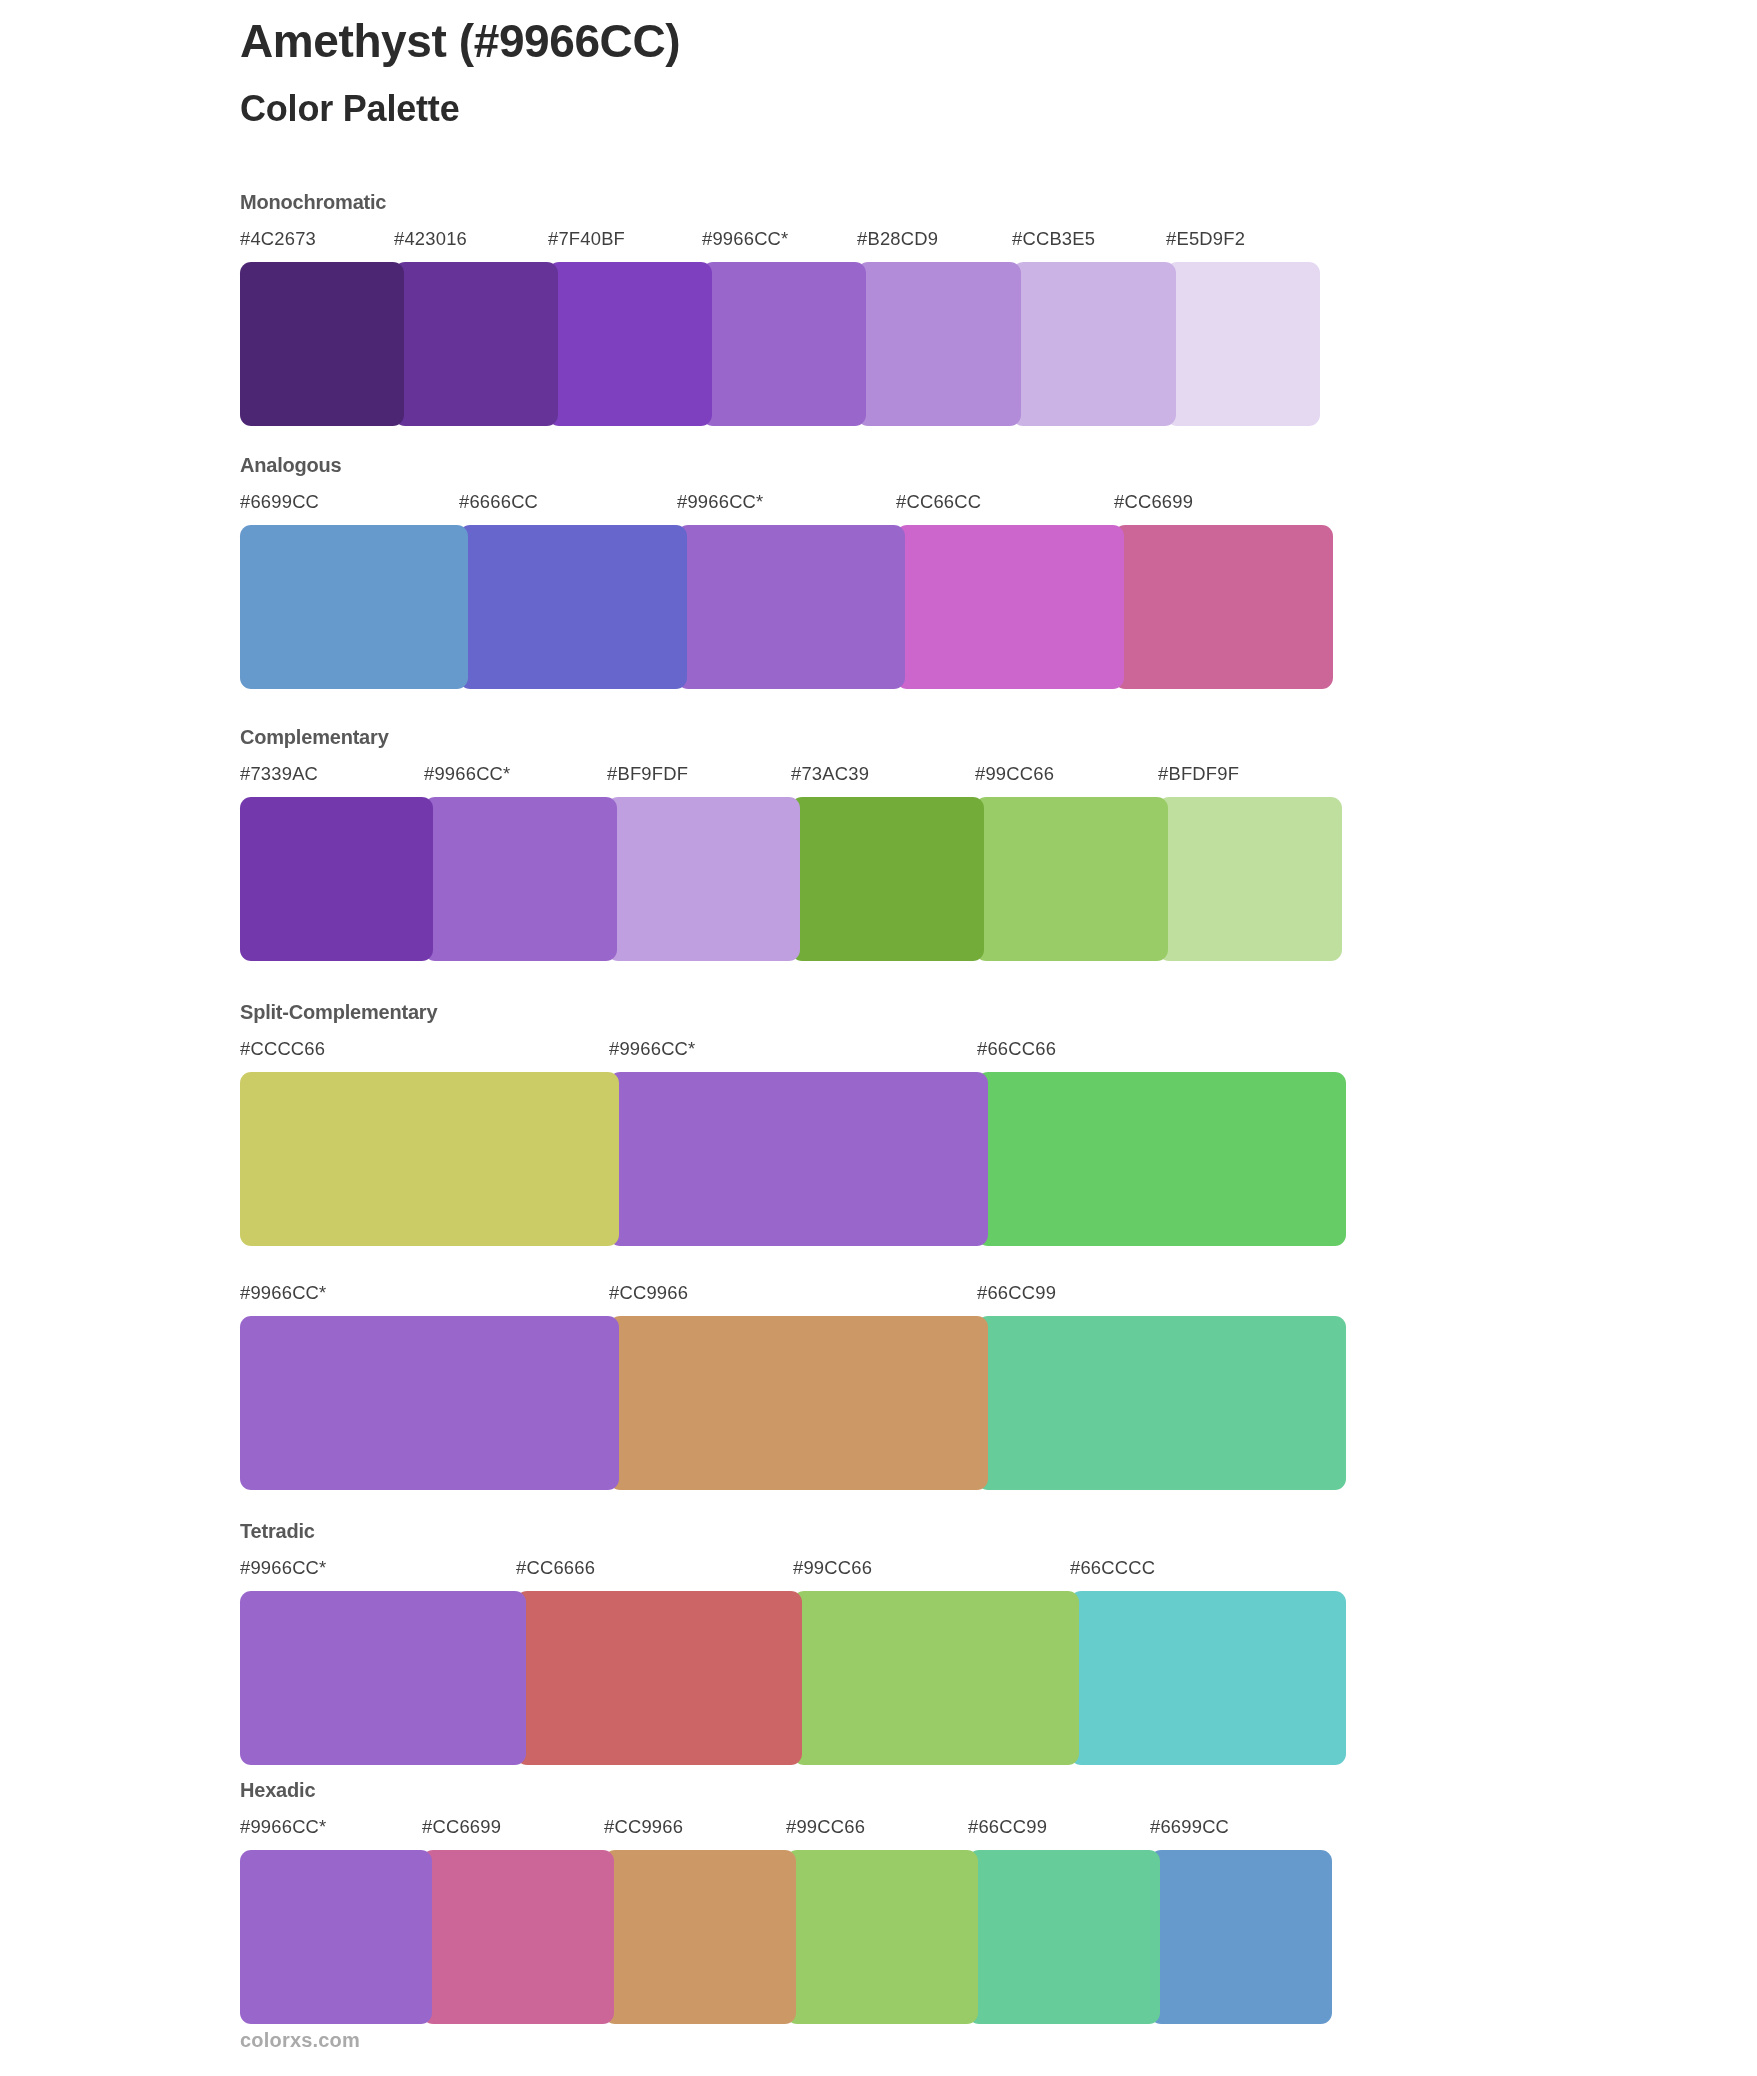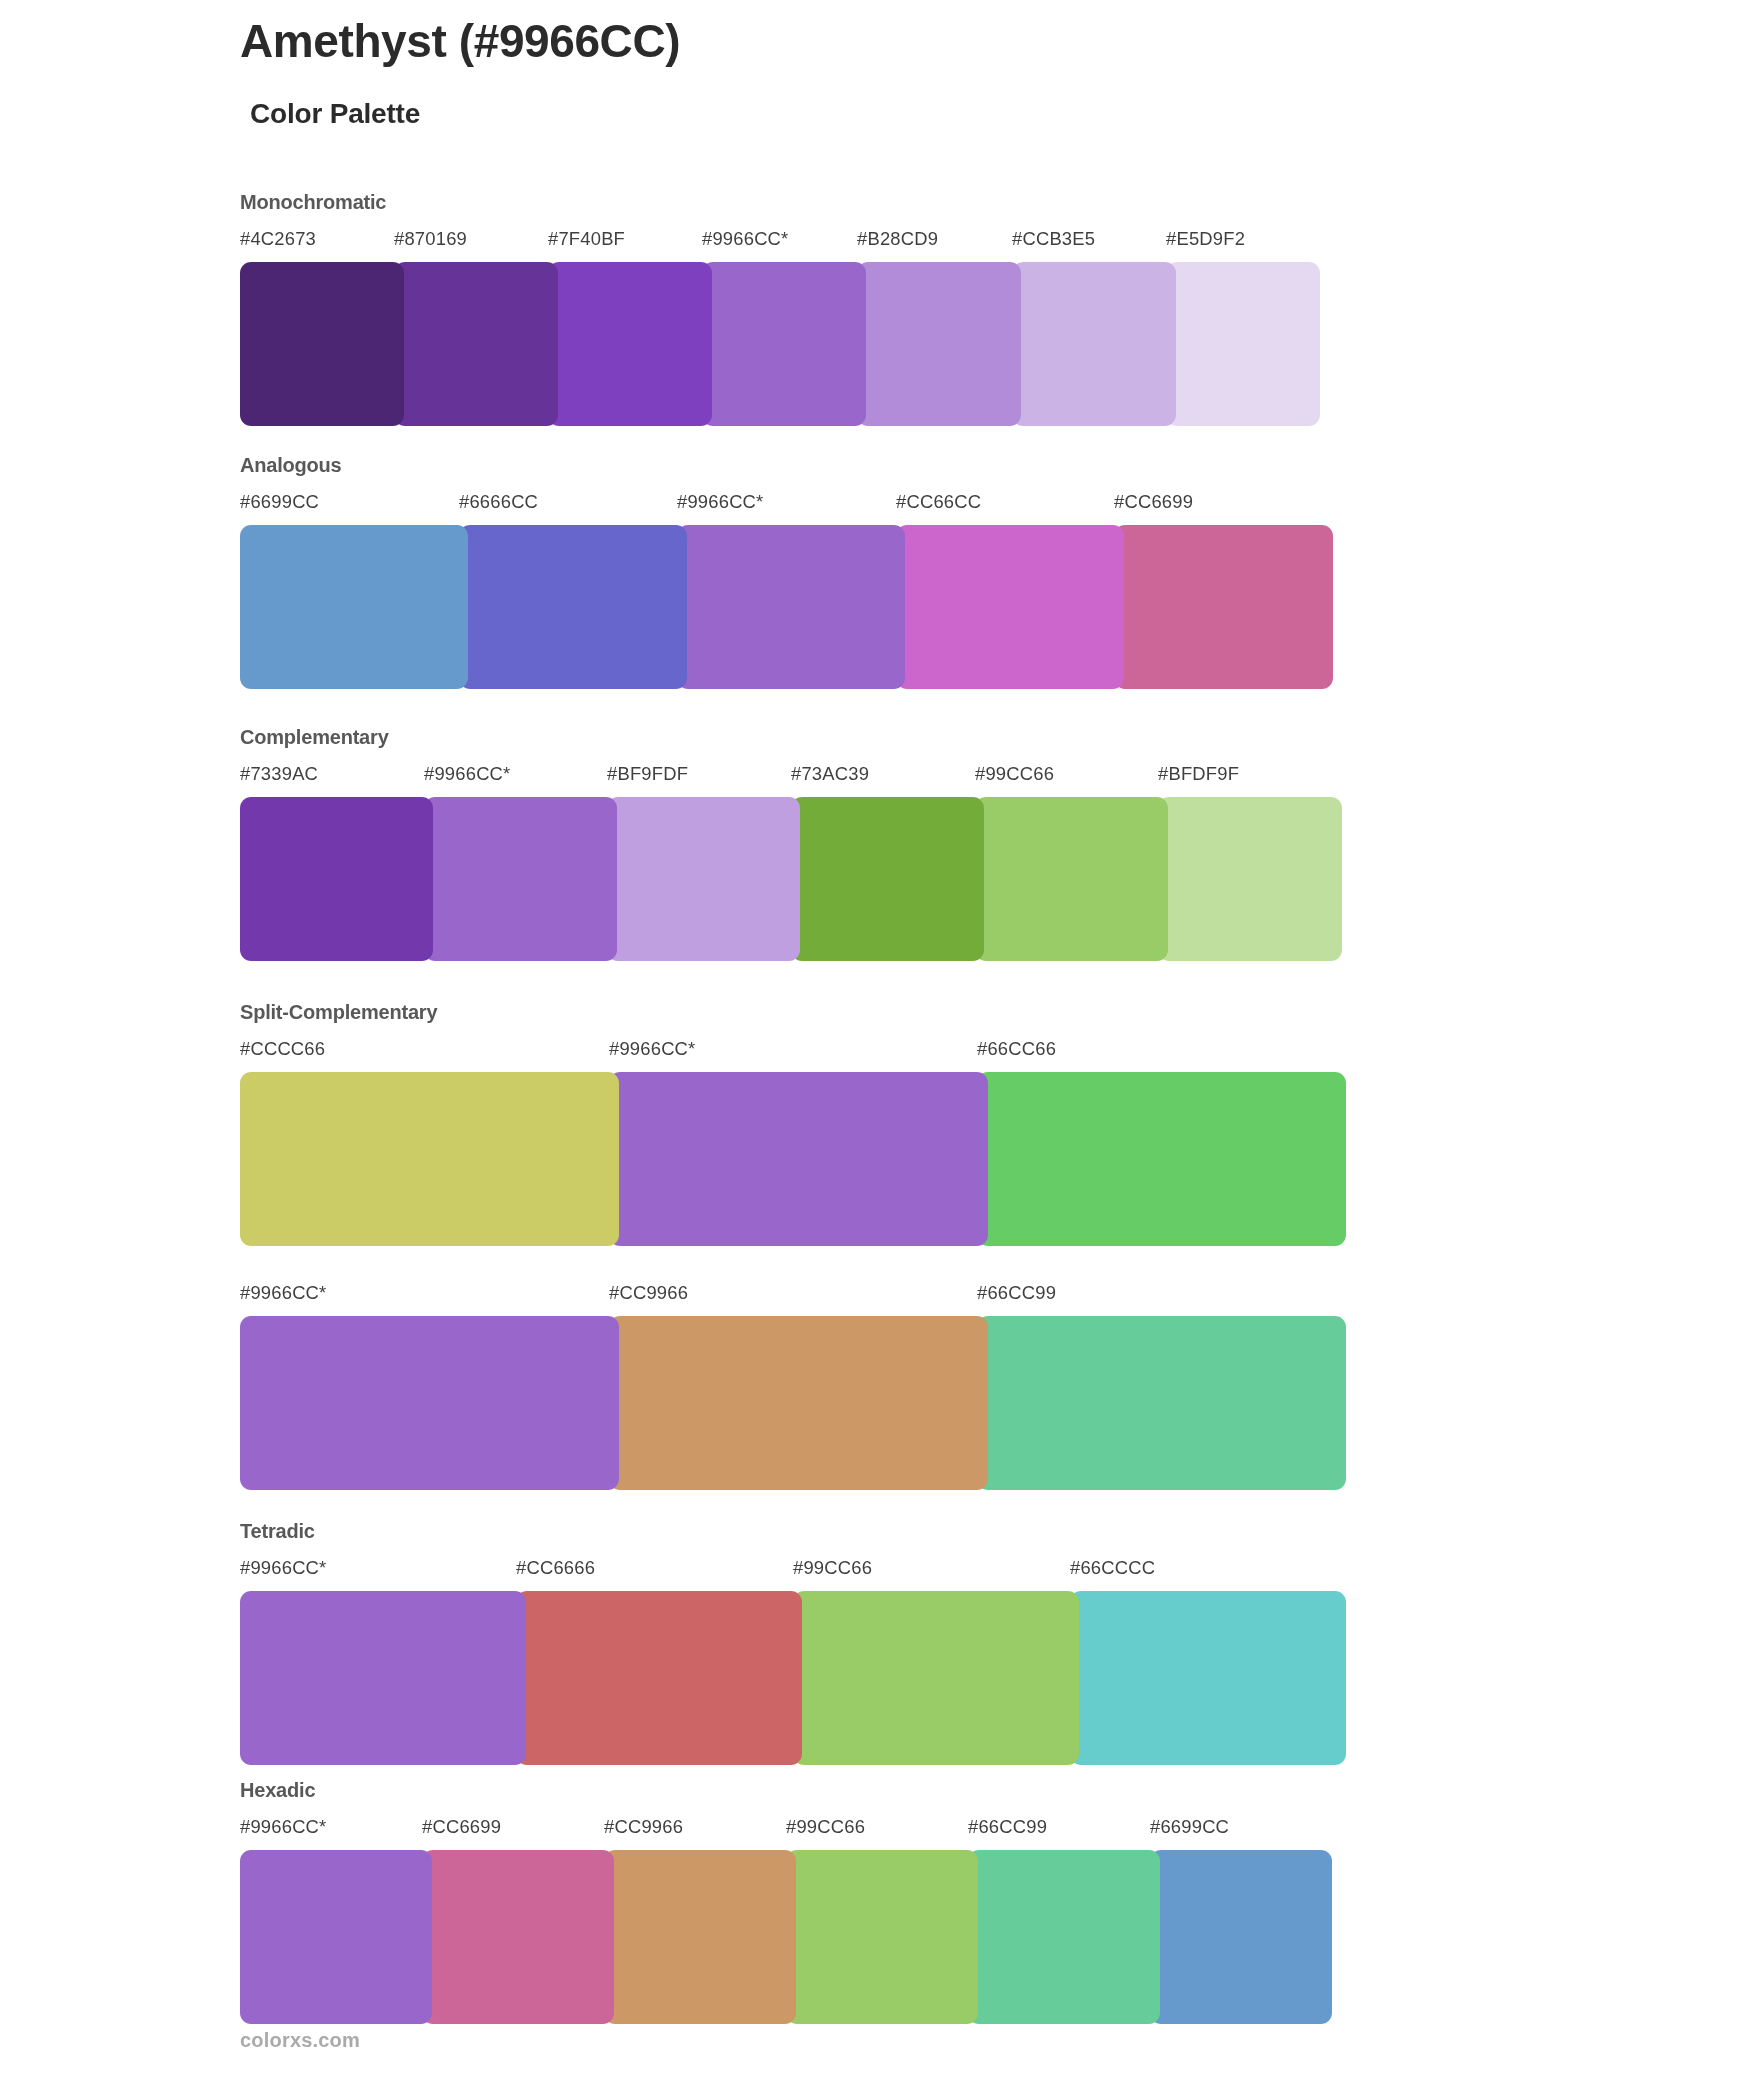--- a/index.html
+++ b/index.html
@@ -36,26 +36,26 @@
     font-size: 46px;
     font-weight: bold;
     color: #2b2b2b;
     letter-spacing: -0.4px;
     line-height: 1.1;
     margin: 0;
     padding: 0;
     white-space: nowrap;
   }
   .page-subtitle {
-    font-size: 28px;
+    font-size: 36px;
     font-weight: bold;
     color: #2b2b2b;
     letter-spacing: -0.2px;
     line-height: 1.1;
-    margin: 10px;
+    margin: 0;
     padding-top: 22.4px;
     white-space: nowrap;
   }
 
   
   .sections {
     position: absolute;
     left: 0;
     top: 0;
     width: 1757px;
@@ -119,21 +119,21 @@
   <div class="header">
     <h1 class="page-title">Amethyst (#9966CC)</h1>
     <h2 class="page-subtitle">Color Palette</h2>
   </div>
 
   <div class="sections" id="sections-root">
       <div class="section" style="top: 192px; left: 240px; width: 1080px;">
         <div class="section-title">Monochromatic</div>
         <div class="labels-row">
           <span class="swatch-label" style="left: 0px;">#4C2673</span>
-          <span class="swatch-label" style="left: 154px;">#870169</span>
+          <span class="swatch-label" style="left: 154px;">#423016</span>
           <span class="swatch-label" style="left: 308px;">#7F40BF</span>
           <span class="swatch-label" style="left: 462px;">#9966CC*</span>
           <span class="swatch-label" style="left: 617px;">#B28CD9</span>
           <span class="swatch-label" style="left: 772px;">#CCB3E5</span>
           <span class="swatch-label" style="left: 926px;">#E5D9F2</span>
         </div>
         <div class="swatch-row" style="height: 164px;">
           <div class="swatch" title="#4C2673" style="left: 0px; width: 164px; height: 164px; background: rgb(76, 38, 115); z-index: 7;"></div>
           <div class="swatch" title="#663399" style="left: 154px; width: 164px; height: 164px; background: rgb(102, 51, 153); z-index: 6;"></div>
           <div class="swatch" title="#7F40BF" style="left: 308px; width: 164px; height: 164px; background: rgb(127, 64, 191); z-index: 5;"></div>

